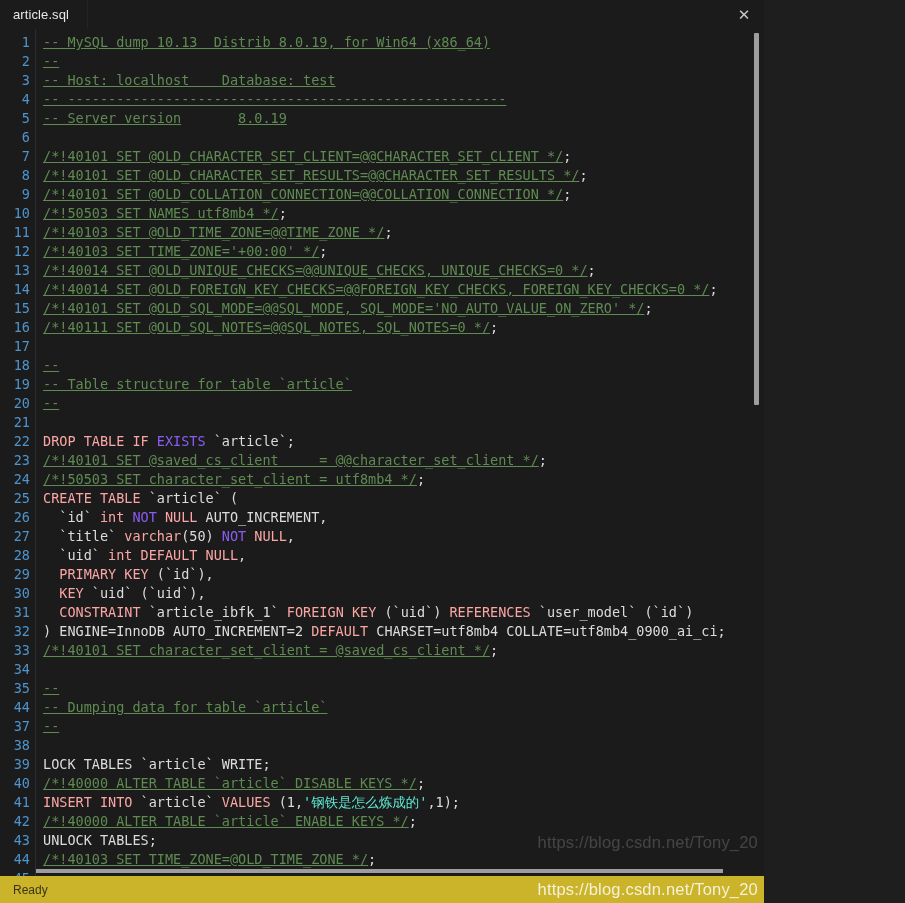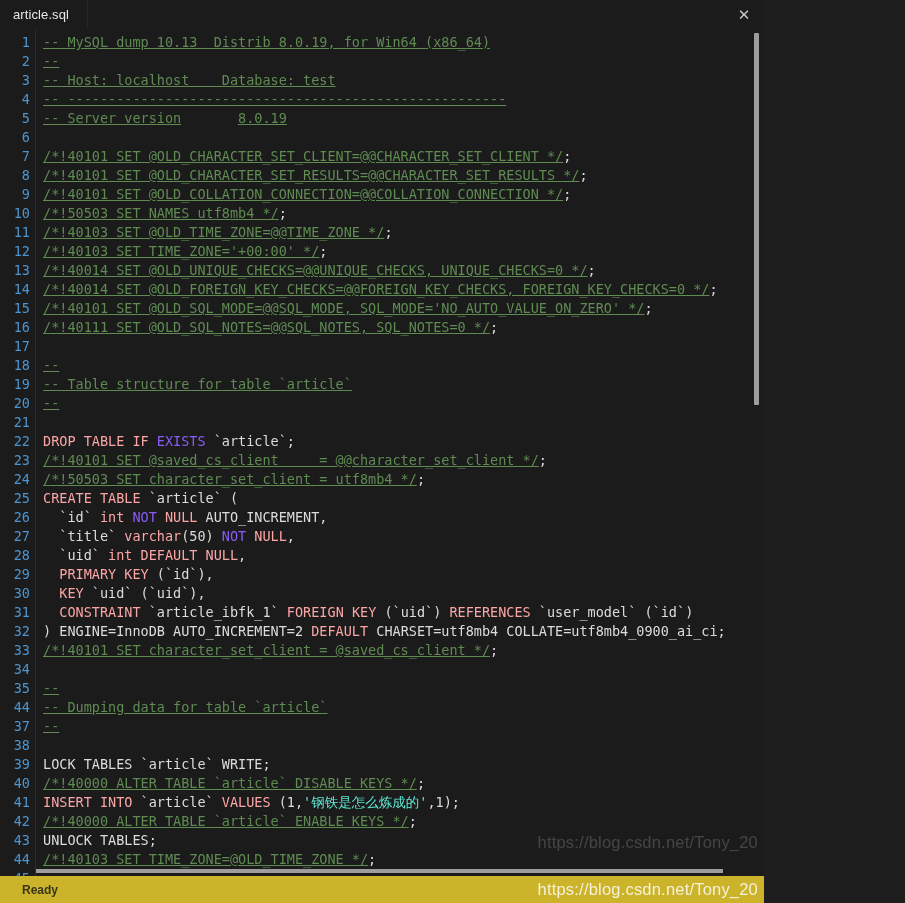--- a/index.html
+++ b/index.html
@@ -138,22 +138,21 @@
     background: #cbb32a;
     color: #2e2a10;
     display: flex;
     align-items: center;
     position: relative;
   }
   .status-text {
     font-family: "Liberation Sans", sans-serif;
     font-size: 12px;
     color: #3a3418;
-    padding-left: 22px;
-    font-weight: bold;
+    padding-left: 13px;
   }
   .watermark {
     position: absolute;
     right: 6px;
     top: 50%;
     transform: translateY(-52%);
     font-family: "Liberation Sans", sans-serif;
     font-size: 16.5px;
     color: rgba(255,255,255,0.82);
     letter-spacing: 0.2px;

